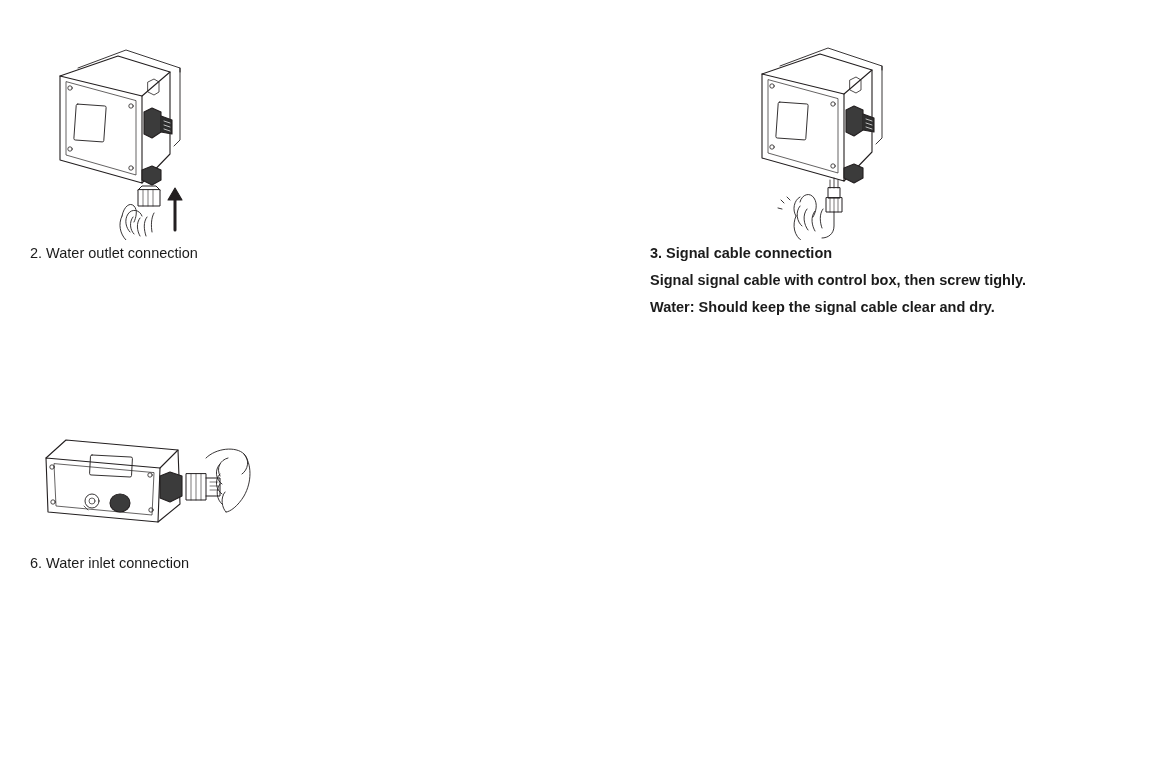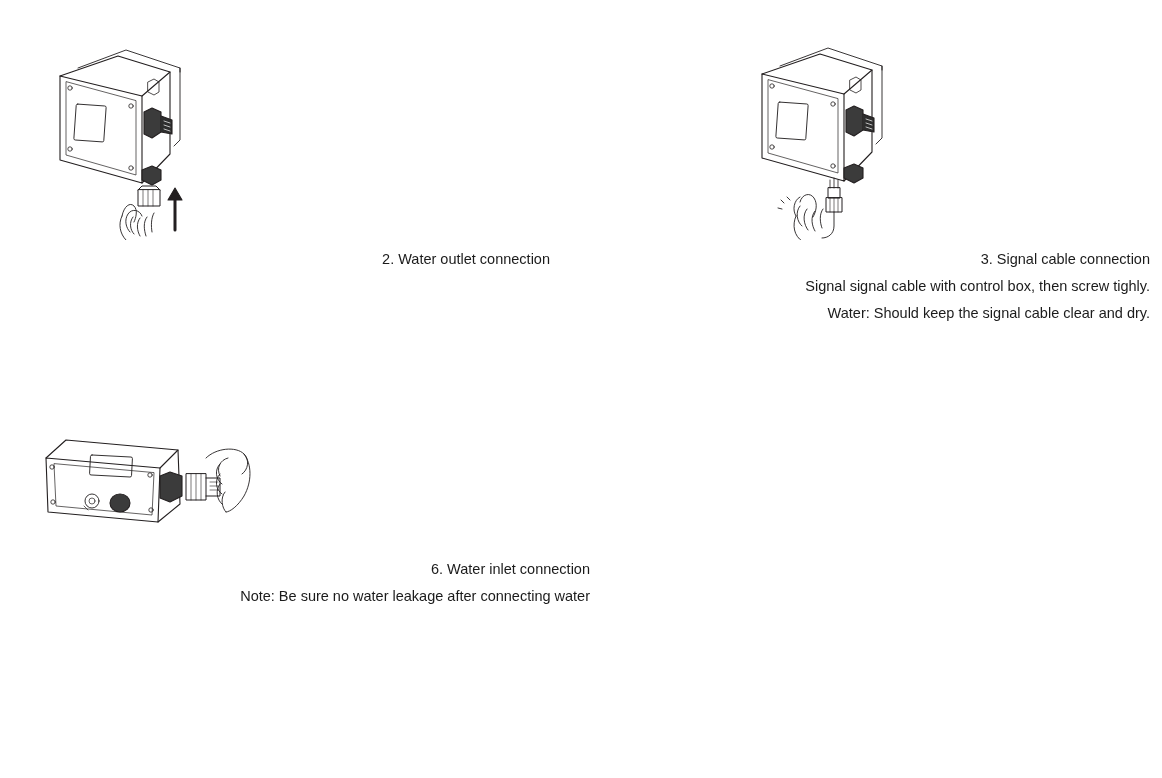--- a/index.html
+++ b/index.html
@@ -18,38 +18,38 @@
   .page {
     position: relative;
     width: 1162px;
     height: 778px;
   }
   .panel {
     position: absolute;
   }
   
   #step2 { left: 30px; top: 20px; width: 520px; }
-  #step3 { left: 650px; top: 20px; width: 500px; }
+  #step3 { left: 650px; top: 20px; width: 500px; font-weight: bold; }
   #step4 { left: 30px; top: 420px; width: 560px; }
 
   .figure {
     position: relative;
     width: 100%;
   }
   .figure svg { display: block; }
 
   .caption {
     font-size: 14.5px;
     line-height: 27px;
     color: #1b1b1b;
     white-space: nowrap;
   }
   .caption.indent { padding-left: 2px; }
 
-  .cap-block { margin-top: 6px; text-align: right; }
+  .cap-block { margin-top: 0; }
 </style>
 </head>
 <body>
 
 <div class="page">
 
   <div class="panel" id="step2">
     <div class="figure">
       <svg width="220" height="220" viewBox="0 0 220 220" fill="none" stroke="#231f20" stroke-width="1.1" stroke-linecap="round" stroke-linejoin="round">
 
@@ -179,17 +179,16 @@
         <path d="M190 56 C186 48, 190 40, 198 38" stroke-width="0.9"></path>
         <path d="M192 64 C186 60, 184 50, 190 44" stroke-width="0.9"></path>
         <path d="M192 74 C186 70, 184 60, 190 54" stroke-width="0.9"></path>
         <path d="M192 84 C187 80, 185 70, 190 64" stroke-width="0.9"></path>
         <path d="M196 92 C192 88, 190 78, 195 72" stroke-width="0.9"></path>
         <path d="M214 34 C222 44, 222 62, 214 76 C208 86, 200 92, 196 92" stroke-width="0.9"></path>
       </svg>
     </div>
     <div class="cap-block">
       <div class="caption">6. Water inlet connection</div>
-      <div class="caption indent"> Note: Be sure no water leakage after connecting water</div>
     </div>
   </div>
 
 </div>
 
 </body></html>

